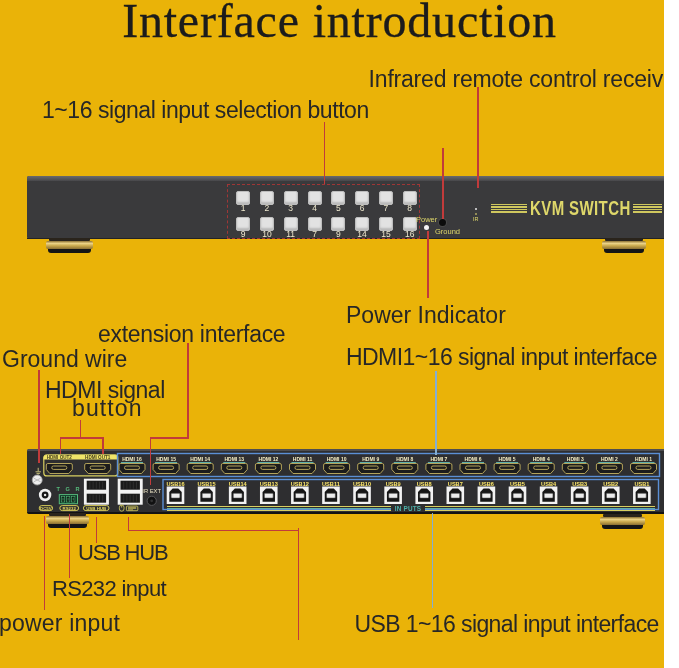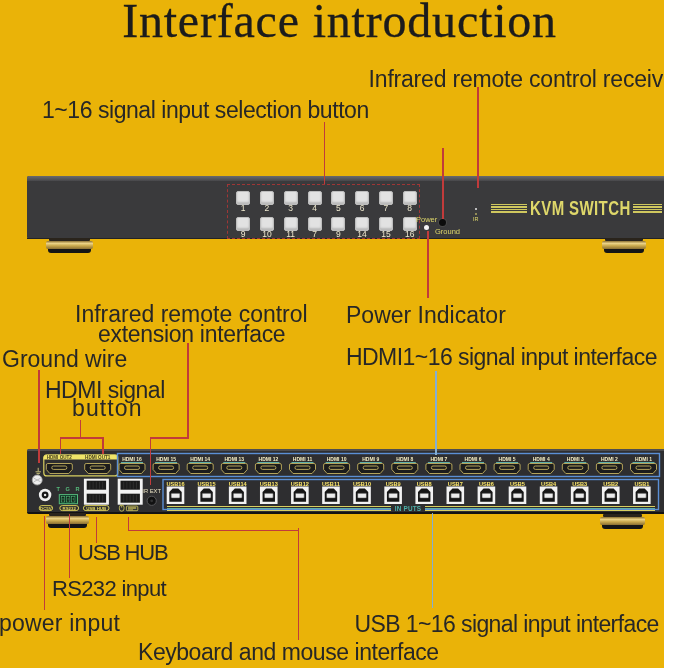--- a/index.html
+++ b/index.html
@@ -23,30 +23,28 @@
 .foot .d2{position:absolute;left:2px;top:11px;right:2px;height:3.5px;background:#151515;border-radius:0 0 3px 3px}
 #rear{position:absolute;left:27px;top:449px;width:640px;height:65px;background:#2e2e30;border-radius:3px 4px 3px 3px}
 </style></head>
 <body>
 <div class="page">
 <div id="title">Interface introduction</div>
 
 <div class="t" style="left:368.6px;top:68.0px;letter-spacing:-0.2px">Infrared remote control receiver</div>
 <div class="t" style="left:42.0px;top:99.0px;letter-spacing:-0.45px">1~16 signal input selection button</div>
 <div class="t" style="left:346.0px;top:304.0px">Power Indicator</div>
-<div class="t" style="left:75.0px;top:303.0px">Infrared remote control</div>
 <div class="t" style="left:2.0px;top:348.0px">Ground wire</div>
 <div class="t" style="left:98.0px;top:323.0px;letter-spacing:-0.3px">extension interface</div>
 <div class="t" style="left:346.0px;top:346.0px;letter-spacing:-0.55px">HDMI1~16 signal input interface</div>
 <div class="t" style="left:45.0px;top:379.0px;letter-spacing:-0.5px">HDMI signal</div>
 <div class="t" style="left:72.0px;top:397.0px;letter-spacing:1.1px">button</div>
 <div class="t" style="left:78.0px;top:542.0px;letter-spacing:-1.2px;font-size:22px">USB HUB</div>
 <div class="t" style="left:52.0px;top:578.0px;letter-spacing:-0.65px;font-size:22px">RS232 input</div>
 <div class="t" style="left:-1.0px;top:612.0px;letter-spacing:0.2px">power input</div>
-<div class="t" style="left:138.0px;top:641.0px;letter-spacing:-0.45px">Keyboard and mouse interface</div>
 <div class="t" style="left:354.5px;top:613.0px;letter-spacing:-0.6px">USB 1~16 signal input interface</div>
 
 <div class="rl" style="left:477px;top:87px;width:1.5px;height:101px"></div>
 <div class="rl" style="left:442px;top:148px;width:1.5px;height:71px"></div>
 <div class="rl" style="left:323.5px;top:122px;width:1.5px;height:62px"></div>
 <div class="rl" style="left:427px;top:231px;width:1.5px;height:67px"></div>
 <div class="rl" style="left:38.2px;top:370px;width:1.5px;height:93px"></div>
 <div class="rl" style="left:79.5px;top:420px;width:1.5px;height:18px"></div>
 <div class="rl" style="left:59.5px;top:437px;width:44px;height:1.5px"></div>
 <div class="rl" style="left:59.5px;top:437px;width:1.5px;height:17px"></div>

